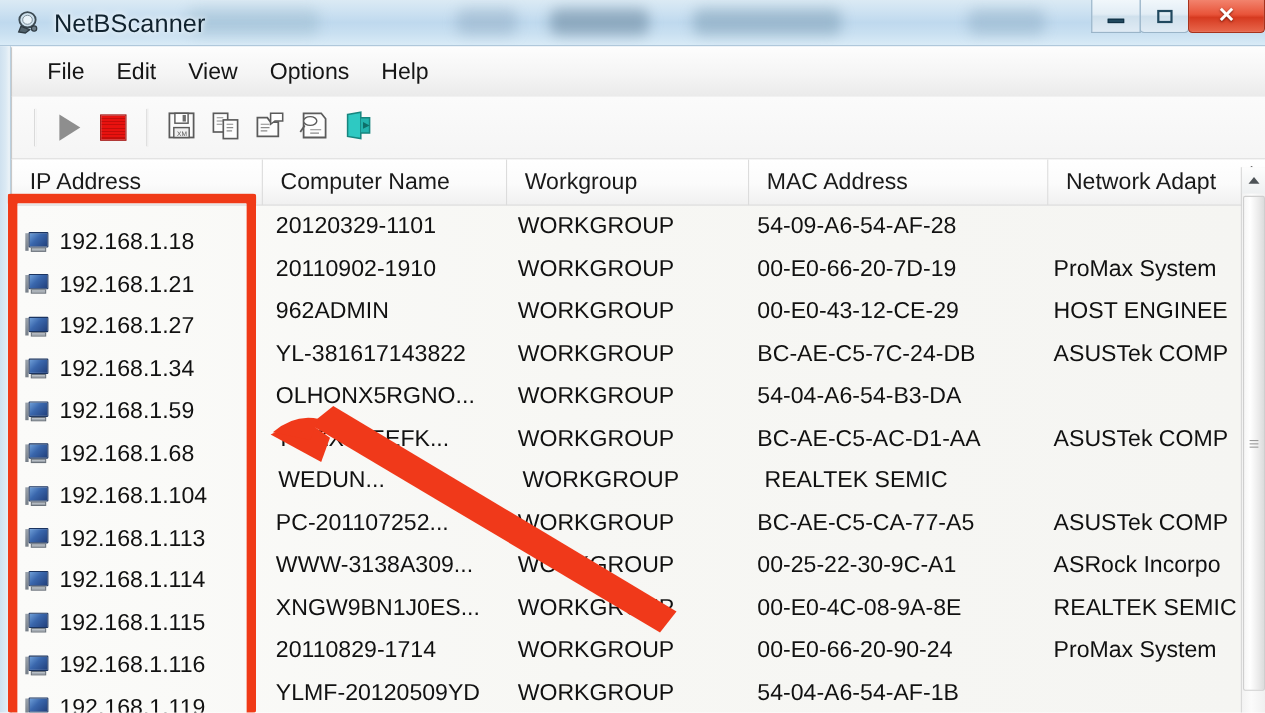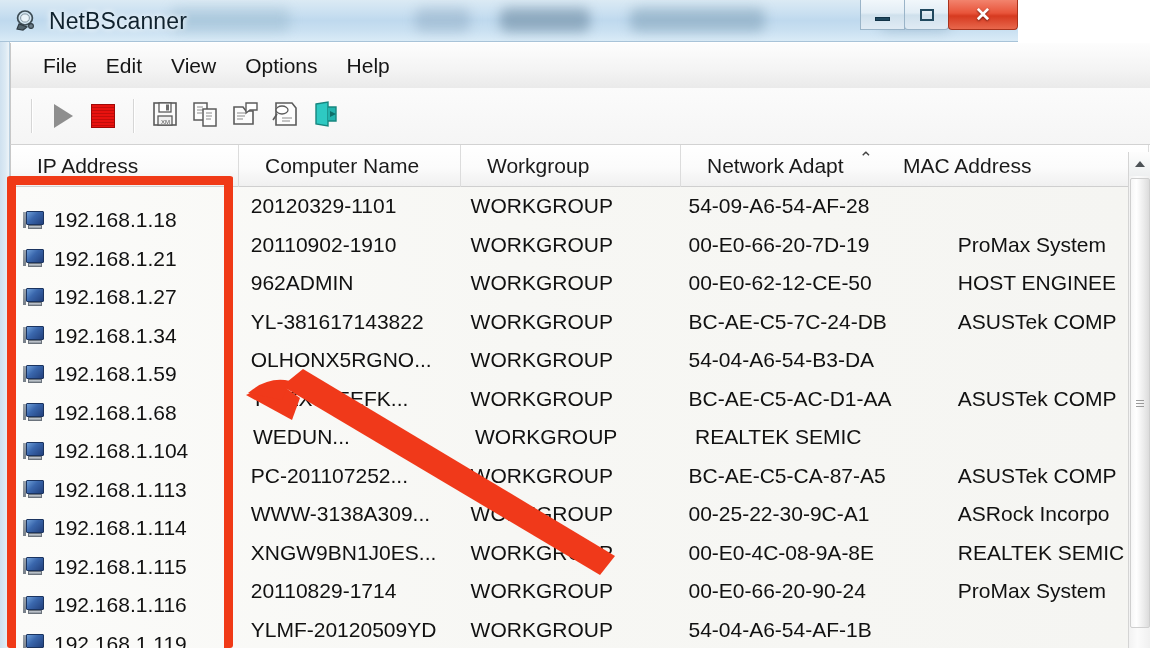--- a/index.html
+++ b/index.html
@@ -13,21 +13,21 @@
 
   #app {
     position: relative;
     width: 1150px; height: 648px;
     overflow: hidden;
   }
 
   
   .titlebar {
     position: absolute; left: 0; top: 0;
-    width: 1018px; height: 42px;
+    width: 1150px; height: 42px;
     background: linear-gradient(to bottom,
       #dbeaf4 0%, #cfe3f2 22%, #bfd9ee 50%, #c9e0f1 74%, #d9ebf7 100%);
     border-bottom: 1px solid #a8c3d8;
     overflow: hidden;
   }
   
   .glass-ghost {
     position: absolute; top: 8px; height: 24px;
     background: rgba(130,165,185,0.30);
     filter: blur(6px);
@@ -129,21 +129,21 @@
     position: absolute; left: 10px; top: 145px;
     width: 1140px; height: 42px;
     background: linear-gradient(to bottom, #ffffff 0%, #fbfbfb 55%, #f0f0f0 100%);
     border-left: 1px solid #c8c8c8;
     border-bottom: 1px solid #cfcfcf;
     display: flex; align-items: center;
   }
   .hcell {
     font-size: 21px; color: #1a1a1a;
     height: 42px; line-height: 42px;
-    padding-left: 26px;
+    padding-left: 16px;
     border-right: 1px solid #dcdcdc;
     white-space: nowrap; overflow: hidden;
     position: relative;
   }
   .h-ip   { width: 228px; }
   .h-name { width: 222px; }
   .h-wg   { width: 220px; }
   .h-mac  { width: 272px; }
   .h-adp  { width: 196px; border-right: none; }
 
@@ -363,25 +363,25 @@
           <path d="M20 12 L26 15 L20 18 Z" fill="#0e6f69"></path>
         </svg>
       </span>
     </div>
   </div>
 
   <div class="listhdr">
     <div class="hcell h-ip">IP Address</div>
     <div class="hcell h-name">Computer Name</div>
     <div class="hcell h-wg">Workgroup</div>
+    <div class="hcell h-mac">MAC Address</div>
     <div class="hcell h-adp">
       <span>Network Adapt</span>
       <span class="sort-caret">⌃</span>
     </div>
-    <div class="hcell h-mac">MAC Address</div>
   </div>
 
   <div class="listbody" id="list-body">
       <div class="row">
         <div class="cell c-ip">
           <span class="pc-icon">
             <span class="stand"></span>
             <span class="scr"></span>
             <span class="base"></span>
           </span>
@@ -410,21 +410,21 @@
         <div class="cell c-ip">
           <span class="pc-icon">
             <span class="stand"></span>
             <span class="scr"></span>
             <span class="base"></span>
           </span>
           <span>192.168.1.27</span>
         </div>
         <div class="cell c-name">962ADMIN</div>
         <div class="cell c-wg">WORKGROUP</div>
-        <div class="cell c-mac">00-E0-62-12-CE-50</div>
+        <div class="cell c-mac">00-E0-43-12-CE-29</div>
         <div class="cell c-adp">HOST ENGINEE</div>
       </div>
       <div class="row">
         <div class="cell c-ip">
           <span class="pc-icon">
             <span class="stand"></span>
             <span class="scr"></span>
             <span class="base"></span>
           </span>
           <span>192.168.1.34</span>
@@ -479,21 +479,21 @@
         <div class="cell c-ip">
           <span class="pc-icon">
             <span class="stand"></span>
             <span class="scr"></span>
             <span class="base"></span>
           </span>
           <span>192.168.1.113</span>
         </div>
         <div class="cell c-name">PC-201107252...</div>
         <div class="cell c-wg">WORKGROUP</div>
-        <div class="cell c-mac">BC-AE-C5-CA-87-A5</div>
+        <div class="cell c-mac">BC-AE-C5-CA-77-A5</div>
         <div class="cell c-adp">ASUSTek COMP</div>
       </div>
       <div class="row">
         <div class="cell c-ip">
           <span class="pc-icon">
             <span class="stand"></span>
             <span class="scr"></span>
             <span class="base"></span>
           </span>
           <span>192.168.1.114</span>

